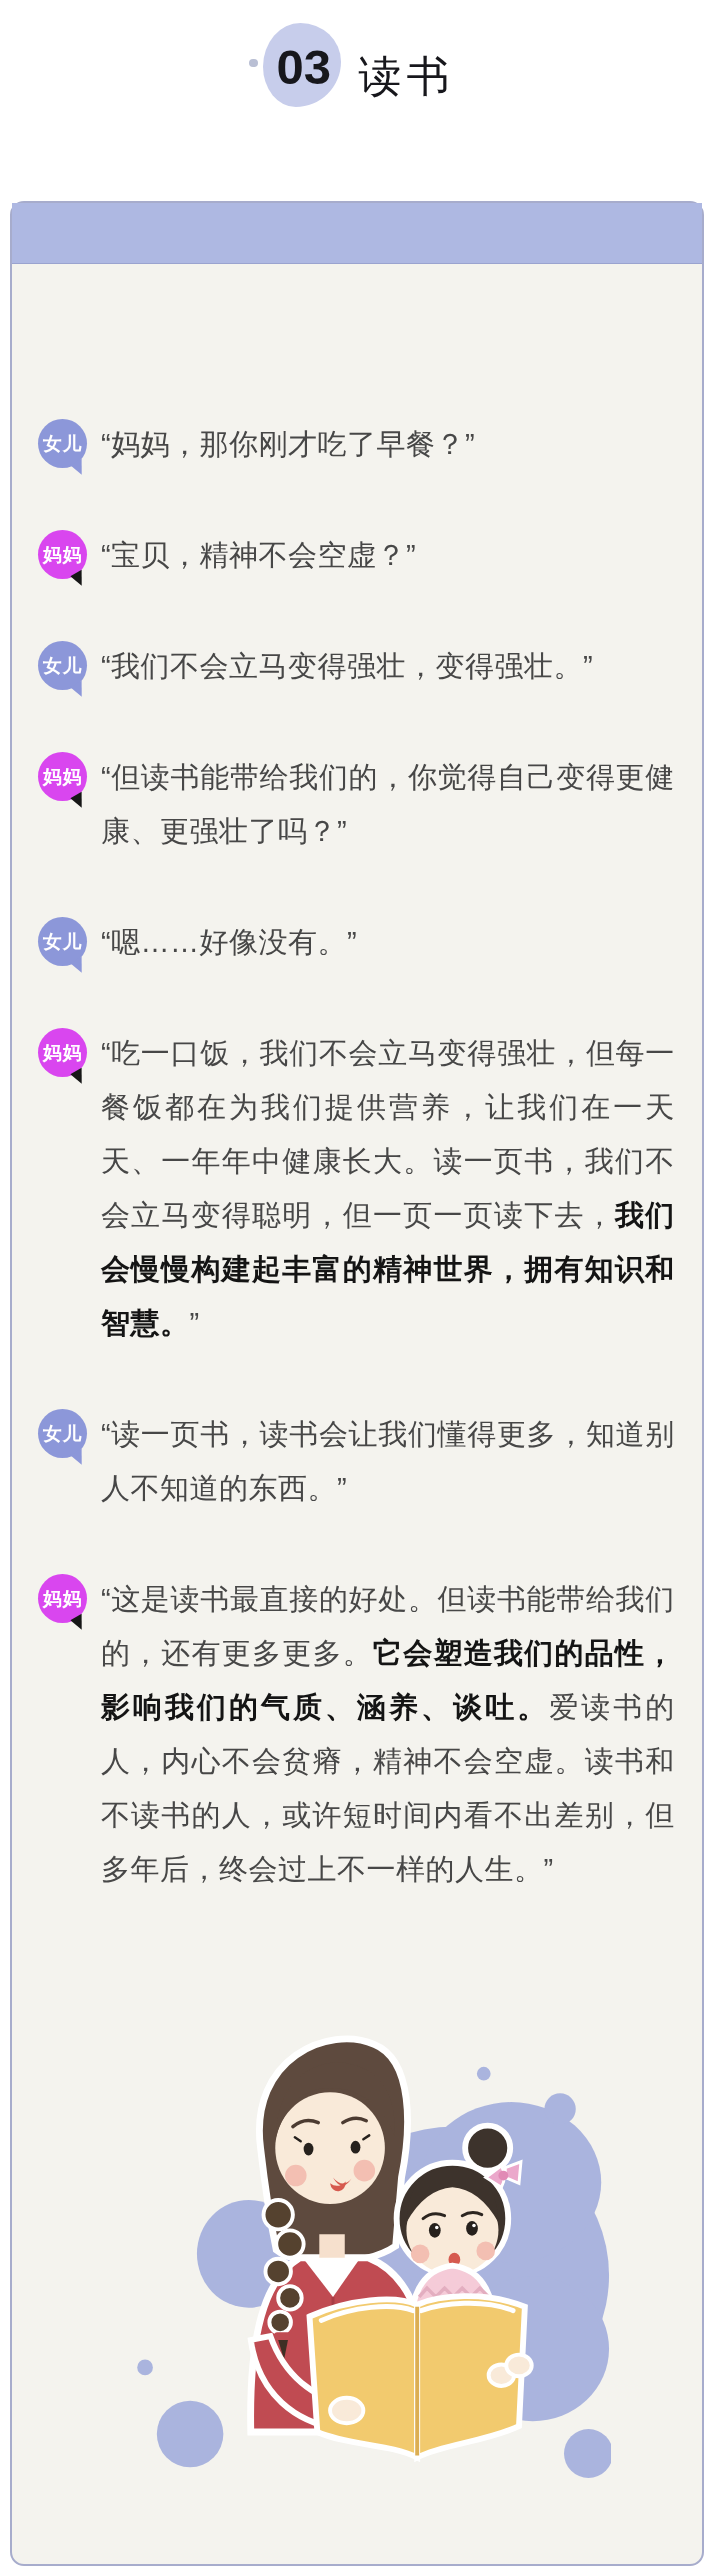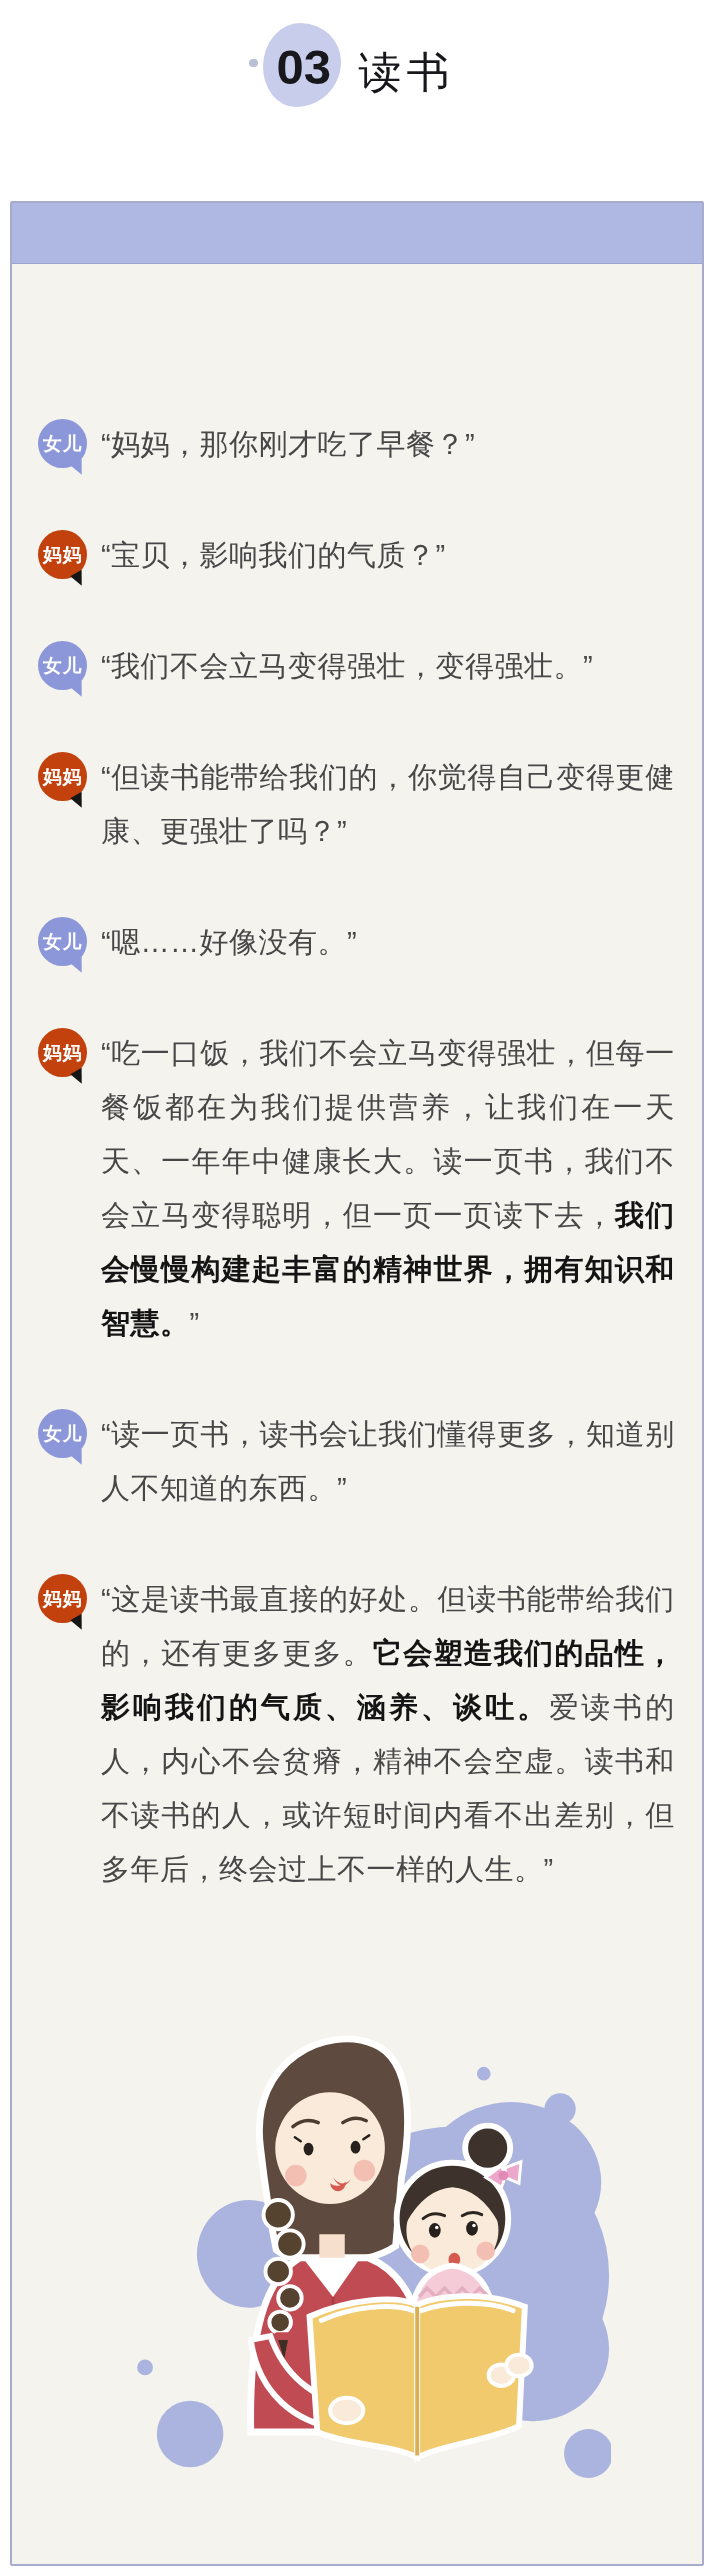--- a/index.html
+++ b/index.html
@@ -1,43 +1,43 @@
 <!DOCTYPE html>
 <html><head>
 <meta charset="utf-8">
 <style>
   html,body{margin:0;padding:0;}
   body{
     width:713px;height:2576px;position:relative;background:#ffffff;
     font-family:"Liberation Sans",sans-serif;overflow:hidden;
   }
   
-  .header{position:absolute;top:37px;left:12px;right:0;display:flex;justify-content:center;align-items:center;gap:21.5px;}
+  .header{position:absolute;top:37px;left:12px;right:0;display:flex;justify-content:center;align-items:flex-end;gap:21.5px;}
   .badge{position:relative;font-size:49px;font-weight:800;color:#17171c;line-height:1;padding:5.9px 5.9px;}
   .badge .blob{position:absolute;left:-7.8px;top:-13.7px;width:78px;height:84px;background:#c7cdeb;
     border-radius:48% 52% 58% 42% / 52% 46% 54% 48%;}
   .badge .dot{position:absolute;left:-21.5px;top:21.5px;width:8.8px;height:8.8px;border-radius:50%;background:#b9bfd4;}
   .badge .num{position:relative;}
   .title-text{font-size:43px;font-weight:400;color:#17171c;letter-spacing:4.9px;line-height:1;padding-top:9.8px;}
   
   .card{position:absolute;top:201px;left:9.8px;width:694px;height:2365px;box-sizing:border-box;
-    background:#f4f3ee;border:2px solid #a7accc;border-radius:2px;}
+    background:#f4f3ee;border:2px solid #a7accc;border-radius:14px;}
   .card-band{height:60px;background:#aeb8e2;border-bottom:1px solid #9aa3cf;}
   
   .dialogue{padding:153px 27px 0 26.4px;}
   .entry{display:flex;align-items:flex-start;margin-bottom:57px;}
   .bubble{flex:0 0 49px;width:49px;height:49px;margin-top:2px;border-radius:50%;position:relative;
     display:flex;align-items:center;justify-content:center;color:#ffffff;
     font-size:18.6px;font-weight:bold;letter-spacing:1px;}
   .bubble::after{content:"";position:absolute;bottom:-6.8px;right:1px;width:0;height:0;
     border-left:5.9px solid transparent;border-right:8.8px solid transparent;border-top:14.7px solid;
     transform:rotate(-30deg);}
   .entry.daughter .bubble{background:#8c97d9;}
   .entry.daughter .bubble::after{border-top-color:#8c97d9;}
-  .entry.mother .bubble{background:#c2410c;}
+  .entry.mother .bubble{background:#d946ef;}
   .entry.mother .bubble::after{border-top-color:#161616;}
   .speech{margin:0 0 0 13.7px;width:587px;font-size:29px;line-height:54px;color:#474747;
     letter-spacing:0.5px;text-align:justify;}
   .speech b{color:#141414;font-weight:bold;}
   
   .illustration{display:block;margin:115px auto 0;width:509px;height:470px;}
 </style>
 </head>
 <body>
 
@@ -54,21 +54,21 @@
   <div class="card-band"></div>
 
   <div class="dialogue">
   <div class="entry daughter">
     <span class="bubble">女儿</span>
     <p class="speech"><span>“妈妈，那你刚才吃了早餐？”</span></p>
   </div>
 
   <div class="entry mother">
     <span class="bubble">妈妈</span>
-    <p class="speech"><span>“宝贝，影响我们的气质？”</span></p>
+    <p class="speech"><span>“宝贝，精神不会空虚？”</span></p>
   </div>
 
   <div class="entry daughter">
     <span class="bubble">女儿</span>
     <p class="speech"><span>“我们不会立马变得强壮，变得强壮。”</span></p>
   </div>
 
   <div class="entry mother">
     <span class="bubble">妈妈</span>
     <p class="speech"><span>“但读书能带给我们的，你觉得自己变得更健康、更强壮了吗？”</span></p>

